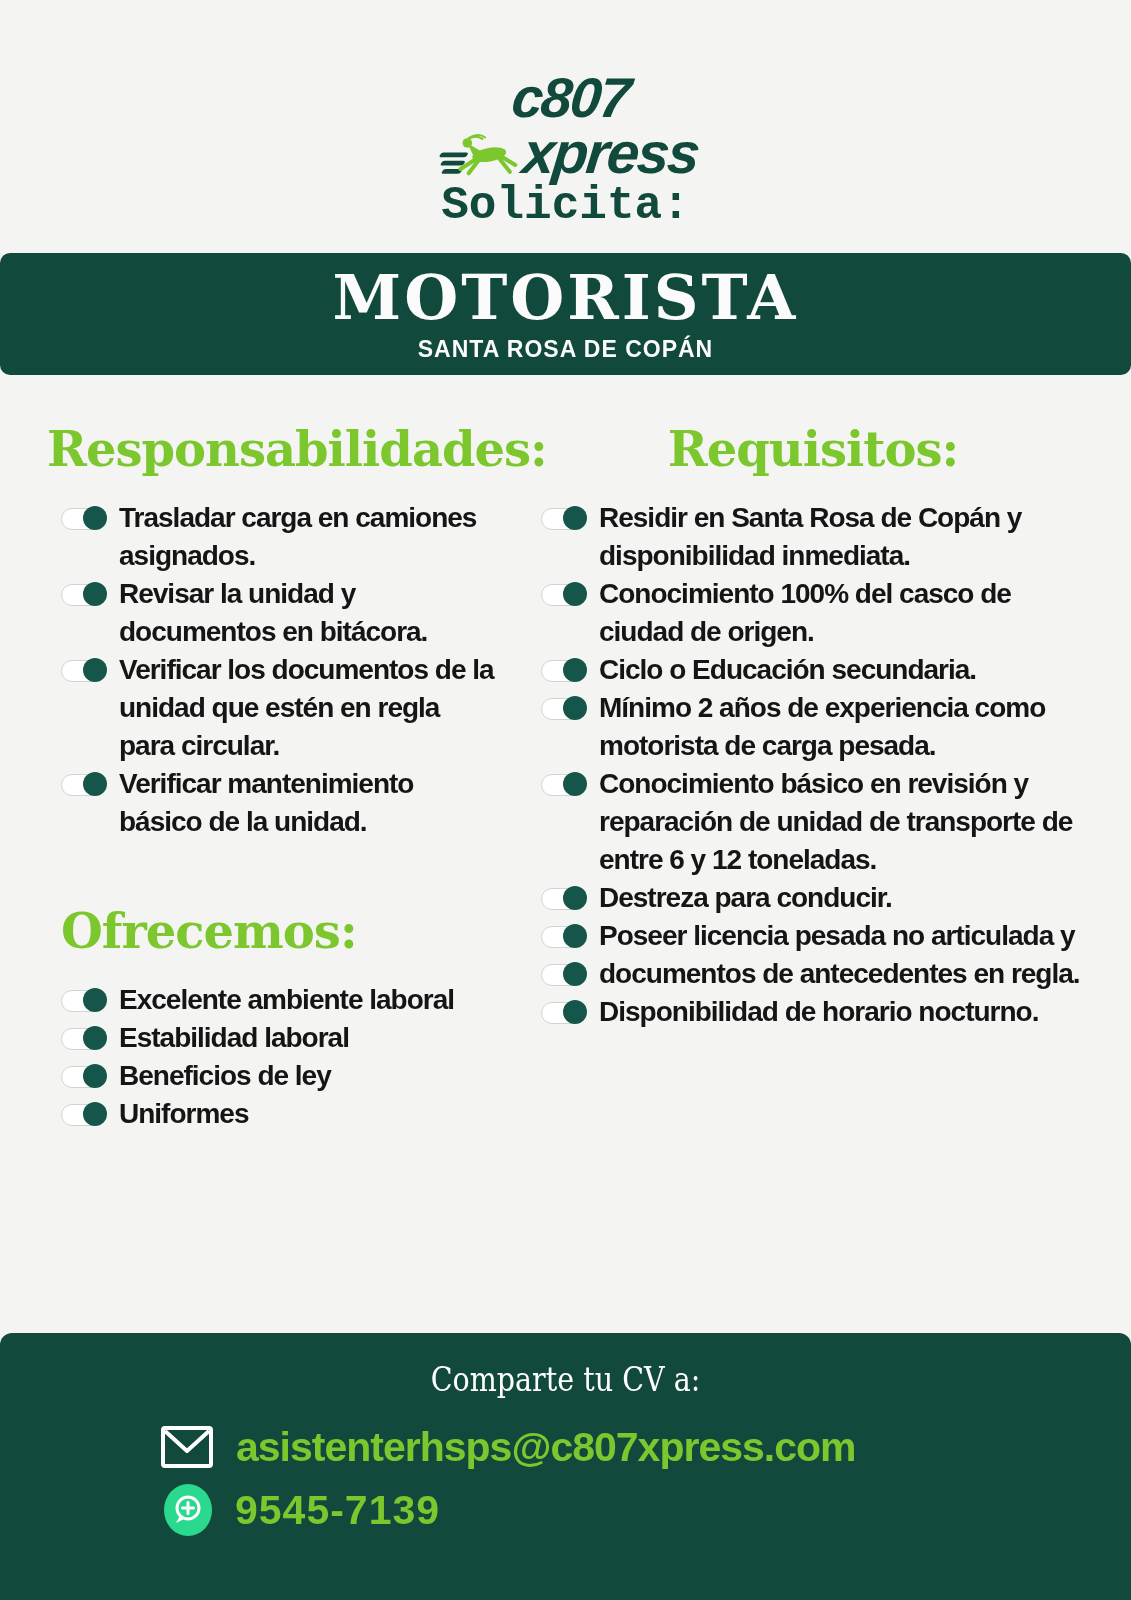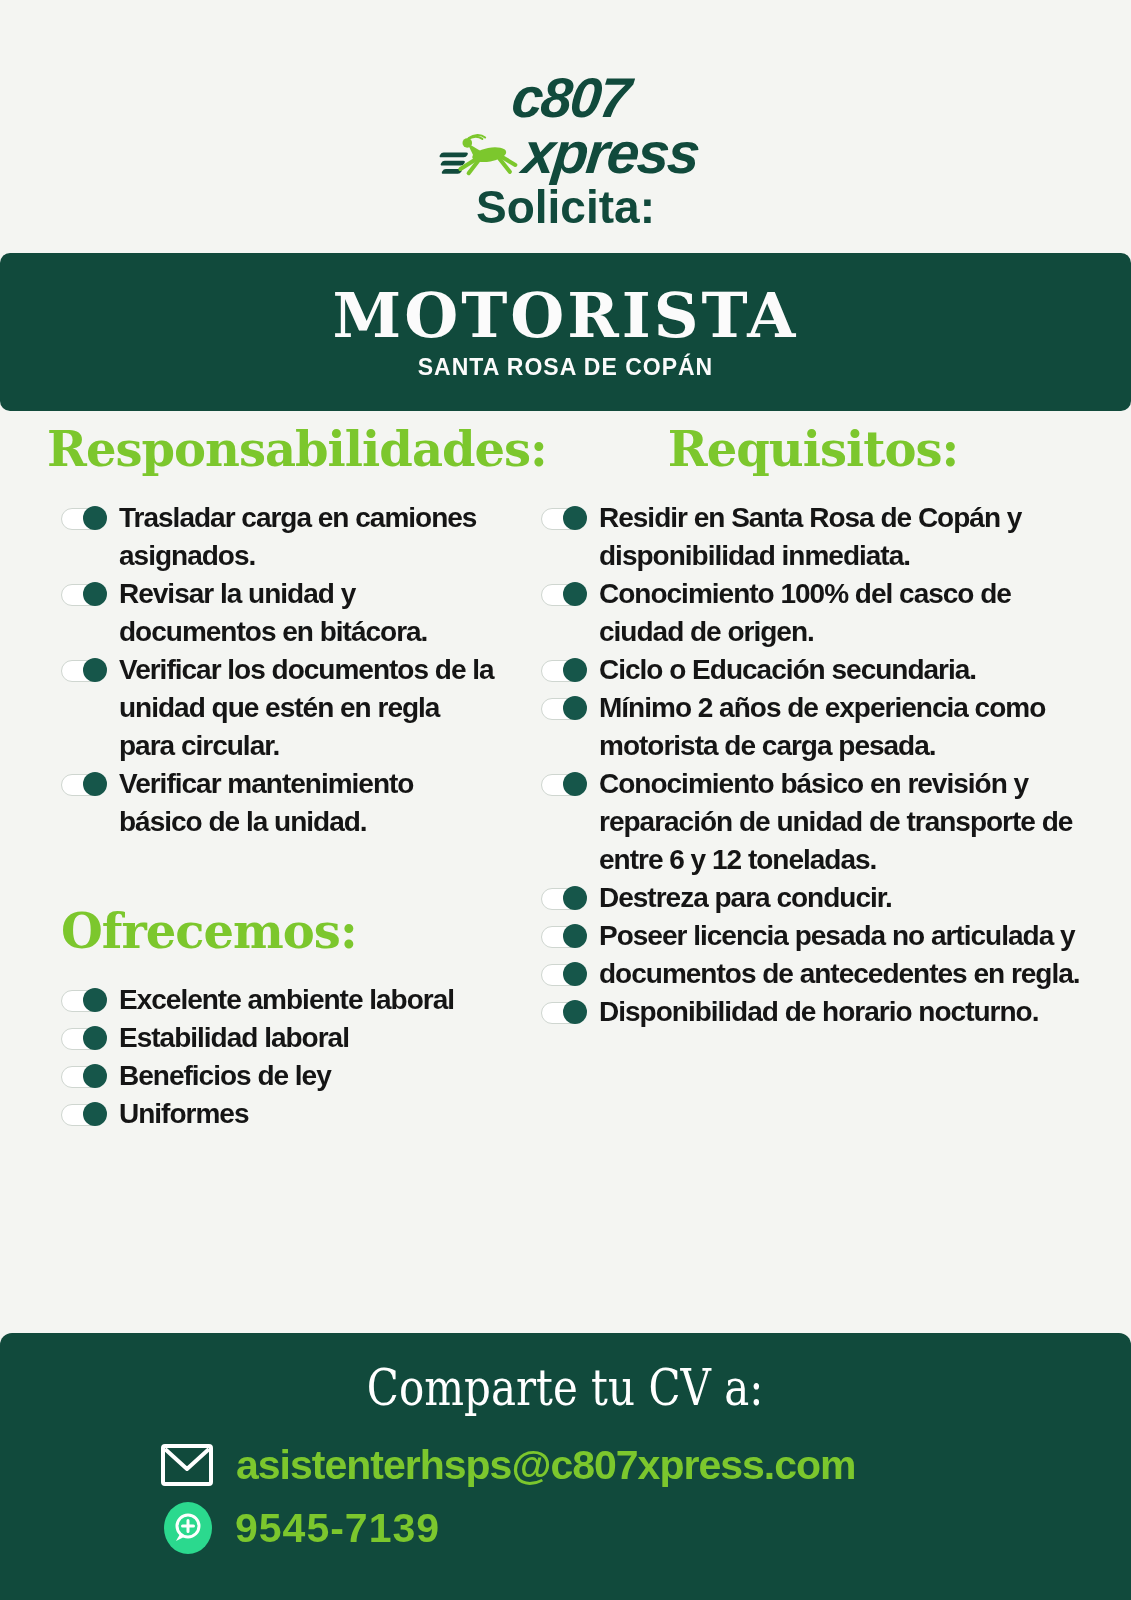--- a/index.html
+++ b/index.html
@@ -21,27 +21,27 @@
     transform:skewX(-6deg);
   }
   .logo-bottom{display:flex;align-items:center;justify-content:center;margin-top:-4px;}
   .logo-bottom .word{
     font-size:58px;letter-spacing:-2px;transform:skewX(-6deg);
   }
   .gazelle{width:96px;height:56px;margin-right:-6px;margin-top:6px;flex:none;}
 
   .solicita{
     position:absolute;top:180px;left:0;right:0;text-align:center;
-    font-family:Liberation Sans, sans-serif;
+    font-family:Liberation Mono, monospace;
     font-size:46px;font-weight:bold;color:#114a3c;letter-spacing:0;
   }
 
   
   .banner{
-    position:absolute;top:253px;left:0;width:1131px;height:158px;
+    position:absolute;top:253px;left:0;width:1131px;height:122px;
     background:#114a3c;border-radius:10px;
     display:flex;flex-direction:column;align-items:center;justify-content:center;
     color:#fbfbfb;
   }
   .job-title{
     font-family:"DejaVu Serif", serif;
     font-size:62px;font-weight:bold;letter-spacing:3px;line-height:1;
   }
   .job-location{
     font-size:23px;font-weight:bold;letter-spacing:1px;margin-top:9px;line-height:1;
@@ -78,21 +78,21 @@
   .ofrecemos .sec-heading{margin-left:16px;}
 
   
   .footer{
     position:absolute;left:0;bottom:0;width:1131px;height:267px;
     background:#114a3c;border-radius:12px 12px 0 0;color:#ffffff;
   }
   .footer-heading{
     margin-top:26px;text-align:center;
     font-family:"DejaVu Serif", serif;
-    font-size:50px;font-weight:normal;letter-spacing:0;
+    font-size:34px;font-weight:normal;letter-spacing:0;
   }
   .footer-heading .squeeze{display:inline-block;transform:scaleX(0.84);transform-origin:center;}
   .contact{margin:26px 0 16px 160px;display:flex;flex-direction:column;gap:14px;}
   .contact-row{display:flex;align-items:center;gap:22px;}
   .contact-text{
     font-size:41px;font-weight:bold;color:#7cc72d;letter-spacing:-1px;line-height:1;
   }
   .phone-text{letter-spacing:1px;}
   .envelope{width:54px;height:44px;flex:none;}
   .wa-badge{width:50px;height:54px;flex:none;margin-left:3px;}

